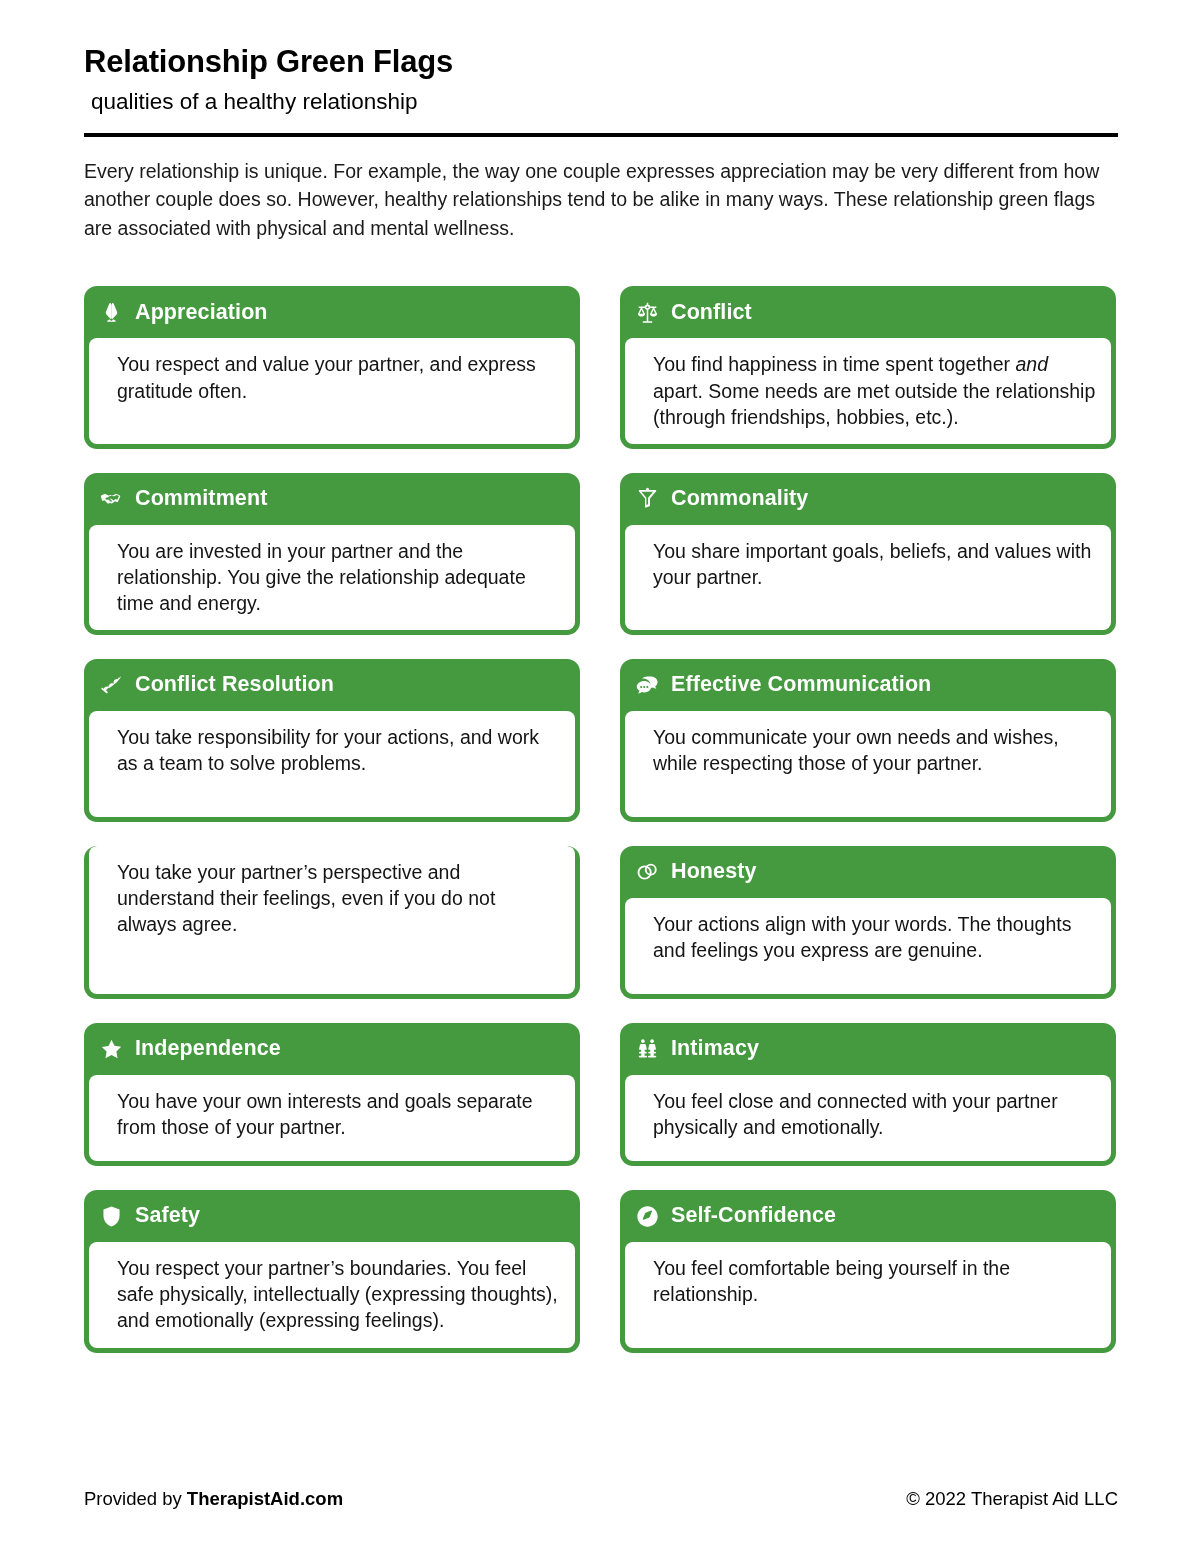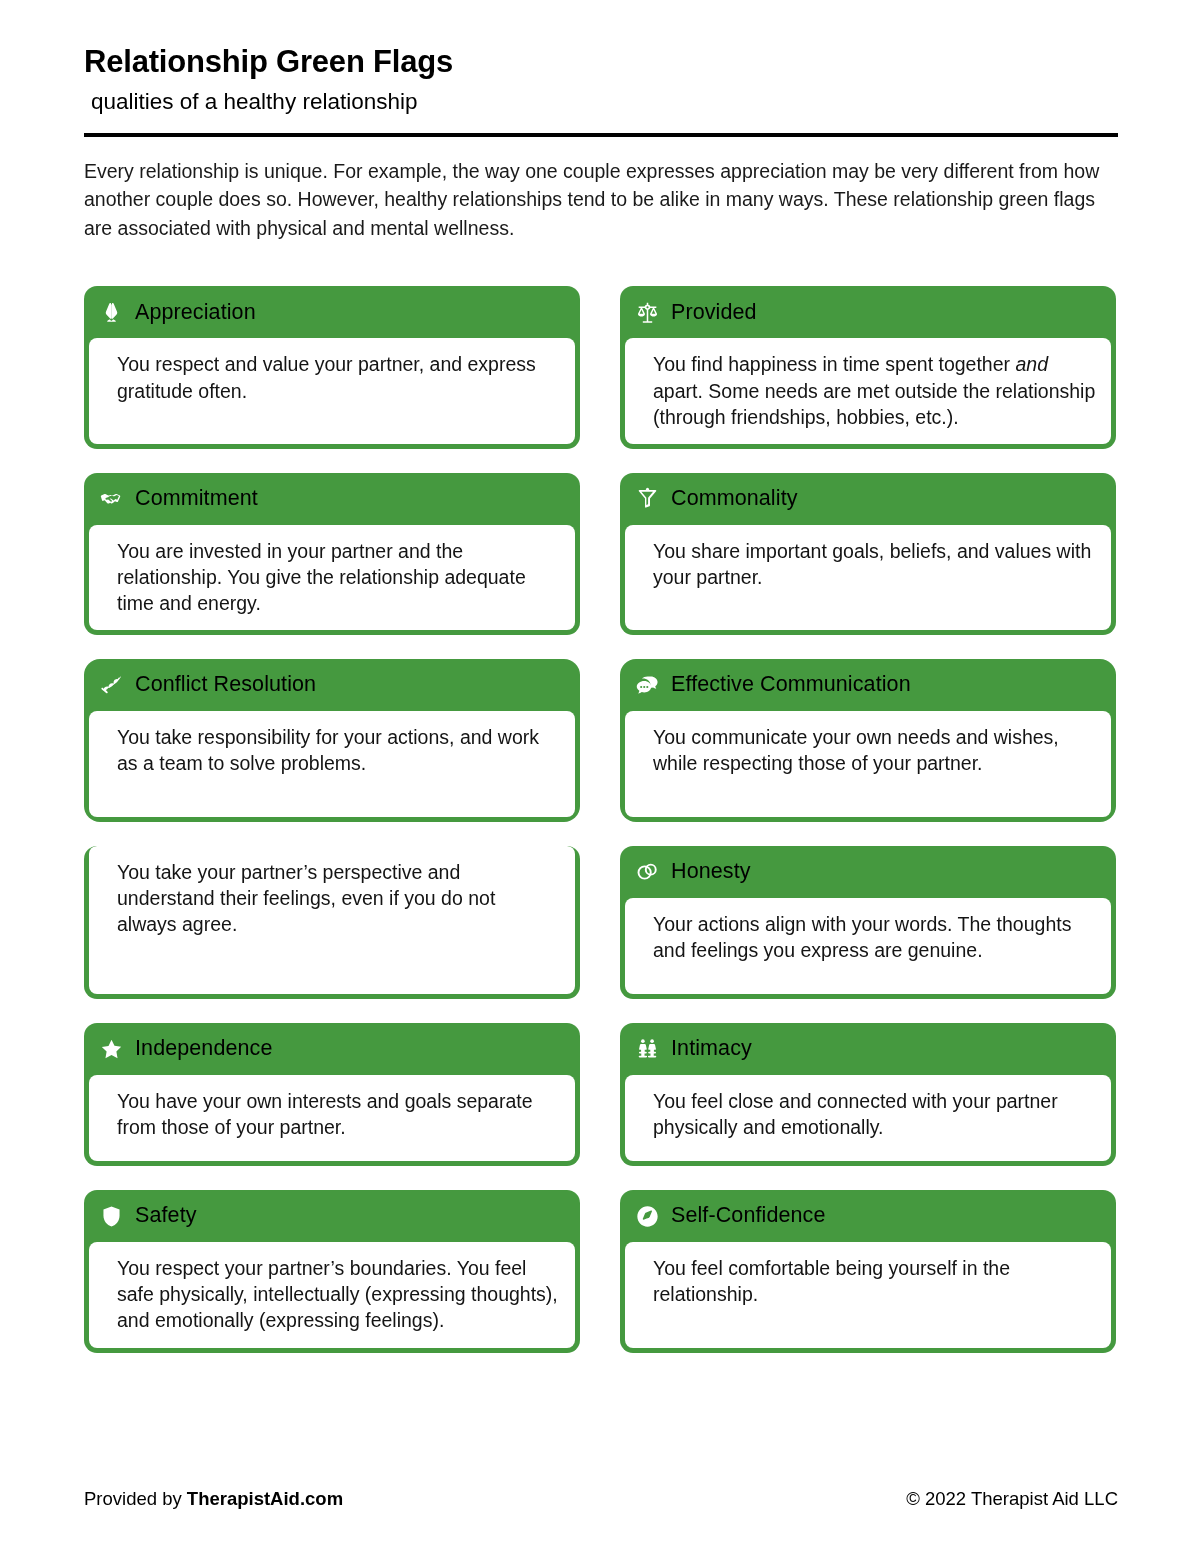--- a/index.html
+++ b/index.html
@@ -85,41 +85,41 @@
     width: 23px;
     height: 23px;
     flex: 0 0 23px;
     display: flex;
     align-items: center;
     justify-content: center;
   }
   .card-icon svg { display: block; }
   .card-title {
     font-size: 21.5px;
-    font-weight: normal;
-    color: #000000;
+    font-weight: bold;
+    color: #ffffff;
     line-height: 1.1;
     letter-spacing: 0.1px;
   }
   .card-body {
     background: #ffffff;
     margin: 0 5px;
     border-radius: 8px;
     padding: 13px 15px 14px 28px;
     font-size: 19.5px;
     line-height: 1.34;
     color: #141414;
     flex: 1 1 auto;
   }
   .card-body em { font-style: italic; }
 
   
   .row-h-1 { min-height: 148px; }
   .row-h-2 { min-height: 148px; }
-  .row-h-3 { min-height: 158px; border-radius: 16px; }
+  .row-h-3 { min-height: 158px; }
   .row-h-4 { min-height: 148px; }
   .row-h-5 { min-height: 138px; }
   .row-h-6 { min-height: 148px; }
 
   
   .footer {
     position: absolute;
     left: 84px;
     right: 82px;
     bottom: 42px;
@@ -156,21 +156,21 @@
         </div>
         <div class="card-body"><span>You respect and value your partner, and express gratitude often.</span></div>
       </div>
       <div class="card row-h-1">
         <div class="card-header">
           <span class="card-icon">
             <svg width="23" height="23" viewBox="0 0 24 24" fill="#fff">
               <path d="M11.2 1.8h1.6v2.1c1 .2 1.8.9 2.1 1.8h6.3v1.6h-2.2l2.9 6.1c.1.2.1.4 0 .6-.6 1.4-2 2.3-3.6 2.3s-3-.9-3.6-2.3c-.1-.2-.1-.4 0-.6l2.9-6.1h-2.7c-.3.9-1.1 1.6-2.1 1.8v12.1h4.1v1.6H7.1v-1.6h4.1V9.1c-1-.2-1.8-.9-2.1-1.8H6.4l2.9 6.1c.1.2.1.4 0 .6-.6 1.4-2 2.3-3.6 2.3s-3-.9-3.6-2.3c-.1-.2-.1-.4 0-.6l2.9-6.1H2.8V5.7h6.3c.3-.9 1.1-1.6 2.1-1.8V1.8zM5.7 9.2l-1.9 4h3.8l-1.9-4zm12.6 0l-1.9 4h3.8l-1.9-4zM12 5.4c-.6 0-1.1.5-1.1 1.1S11.4 7.6 12 7.6s1.1-.5 1.1-1.1S12.6 5.4 12 5.4z"></path>
             </svg>
           </span>
-          <span class="card-title">Provided</span>
+          <span class="card-title">Conflict</span>
         </div>
         <div class="card-body"><span>You find happiness in time spent together </span><em>and</em><span> apart. Some needs are met outside the relationship (through friendships, hobbies, etc.).</span></div>
       </div>
       <div class="card row-h-2">
         <div class="card-header">
           <span class="card-icon">
             <svg width="23" height="23" viewBox="0 0 24 24" fill="#fff">
               <path d="M1.3 8.9l3.4-1.6c.3-.1.6-.1.9 0l3.1 1.6 1.6-.4c.5-.1 1-.1 1.4 0l1.6.4L16.4 7.3c.3-.1.6-.1.9 0l3.4 1.6c.4.2.6.7.4 1.1l-2.4 5.3c-.2.4-.7.6-1.1.4l-2-.9-2.2 1.9c-.6.5-1.4.6-2.1.2l-.7-.4-.8.5c-.8.5-1.8.3-2.4-.4l-2.5-2.9-1.6.7c-.4.2-.9 0-1.1-.4L.9 10c-.2-.4 0-.9.4-1.1zm7.8 1.6l-2.5.6c-.6.1-1 .7-.9 1.3.1.5.6.9 1.1.9h.2l1.6-.3 2.5 2.1c.3.3.8.2 1.1-.1.3-.3.2-.8-.1-1.1l-2-1.7 1.3-.3 2.8 2.3 1.9-1.6 1.9.8 1.8-3.9-2.4-1.1-2.5 1.2c-.2.1-.5.1-.7.1l-1.9-.5c-.2 0-.4 0-.6 0l-2.6.6z"></path>
             </svg>
           </span>

